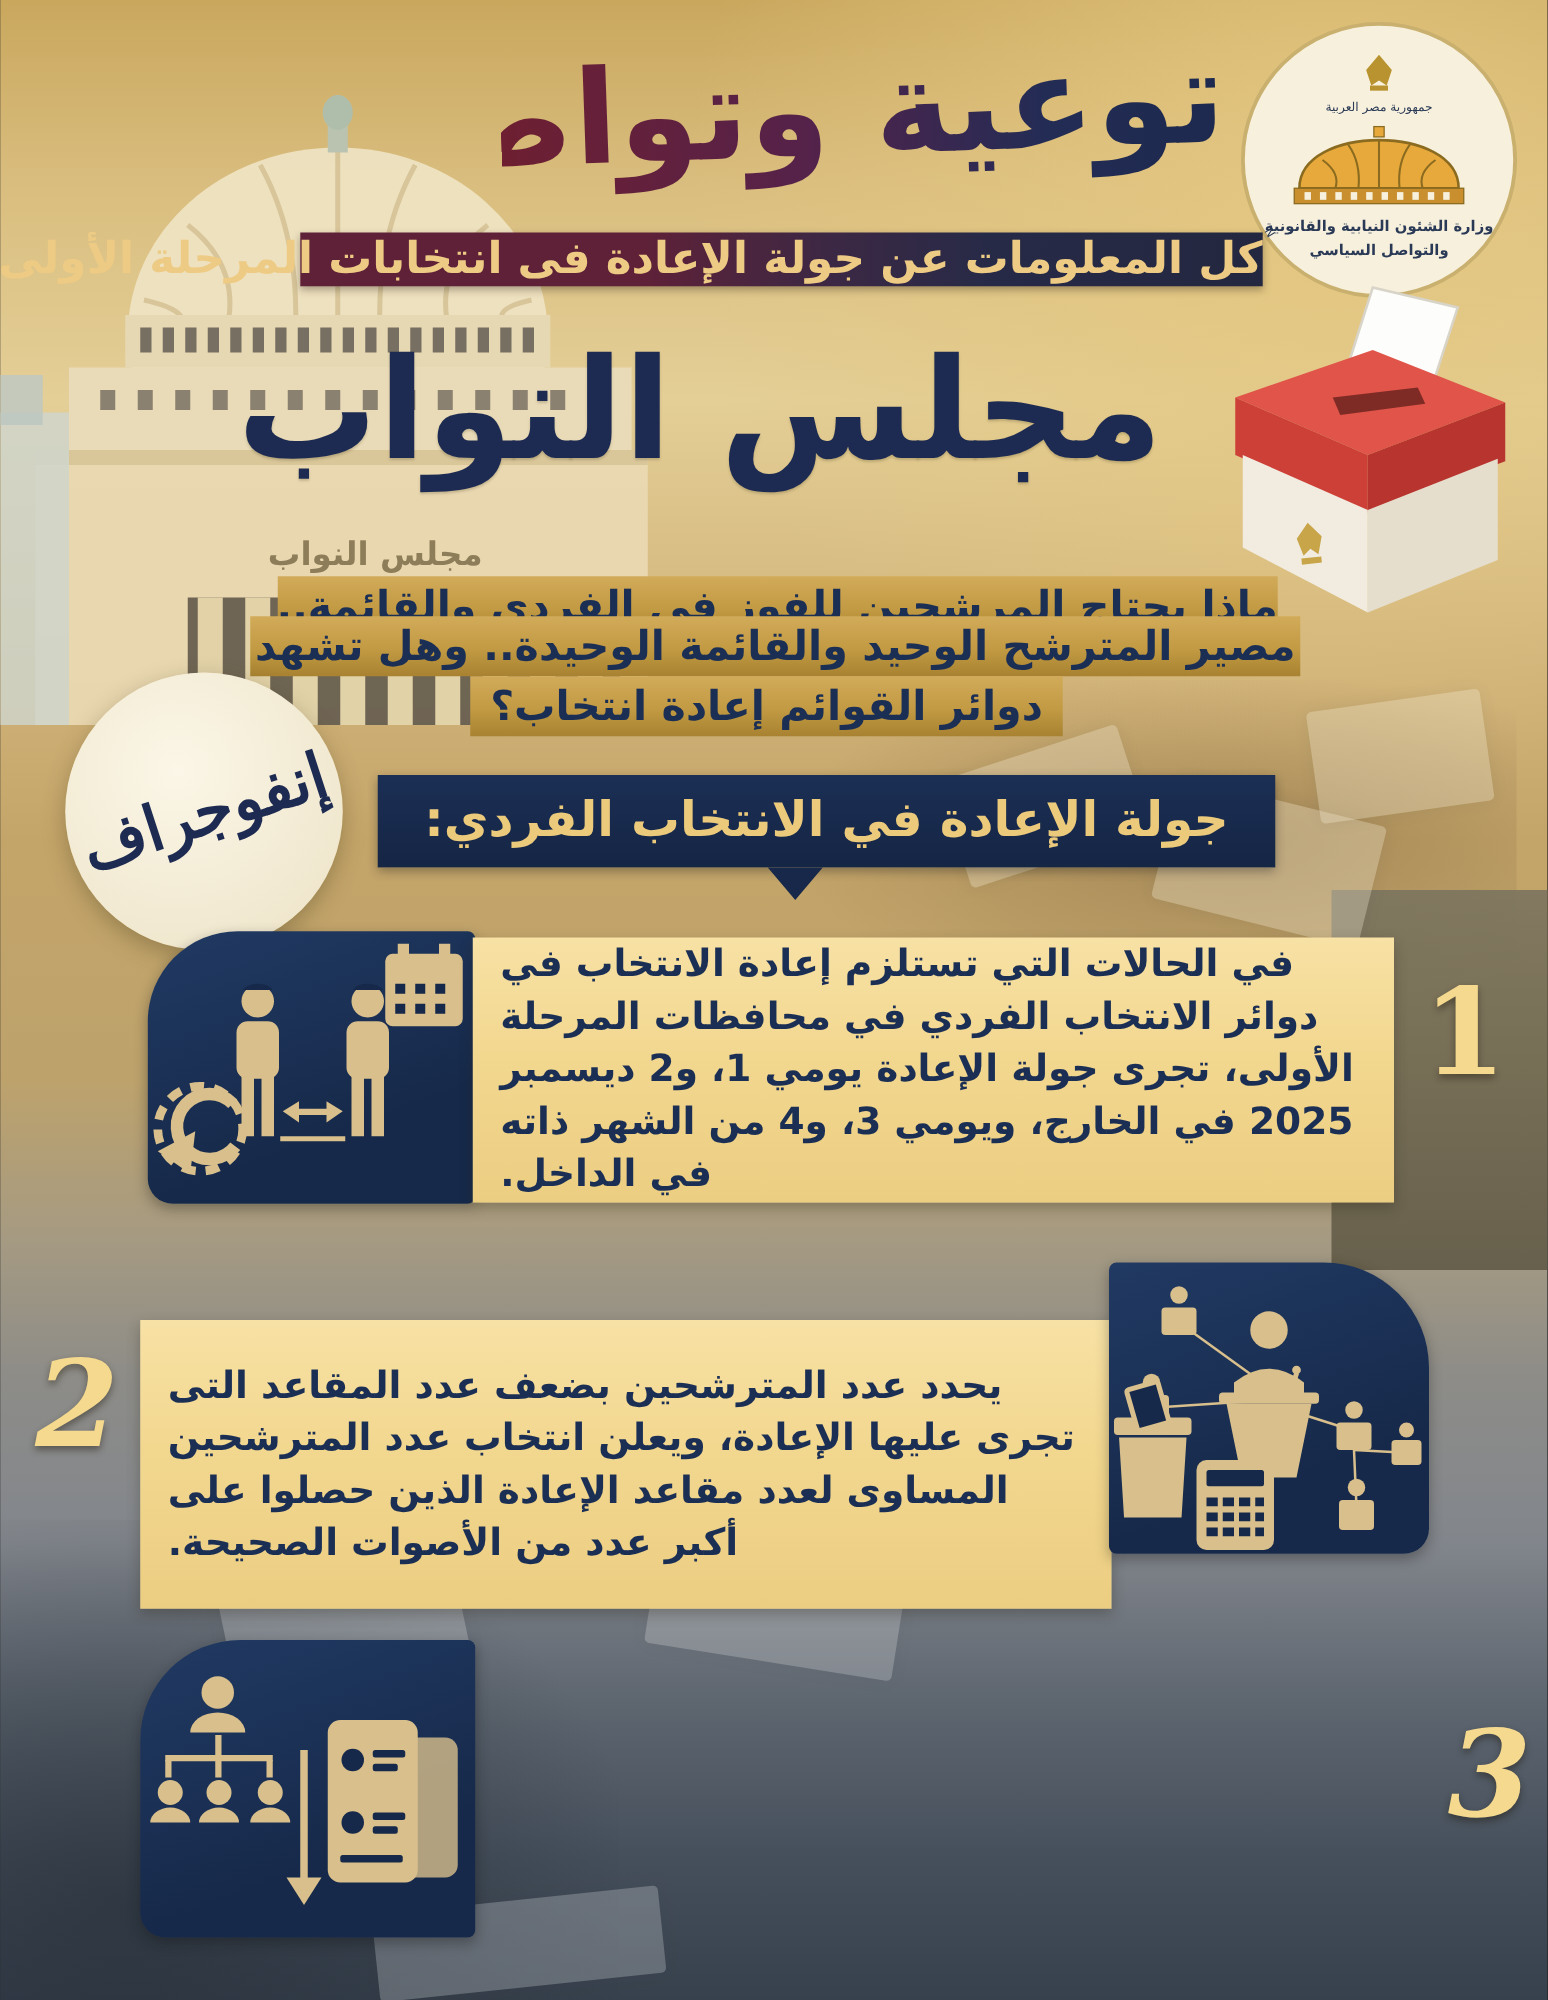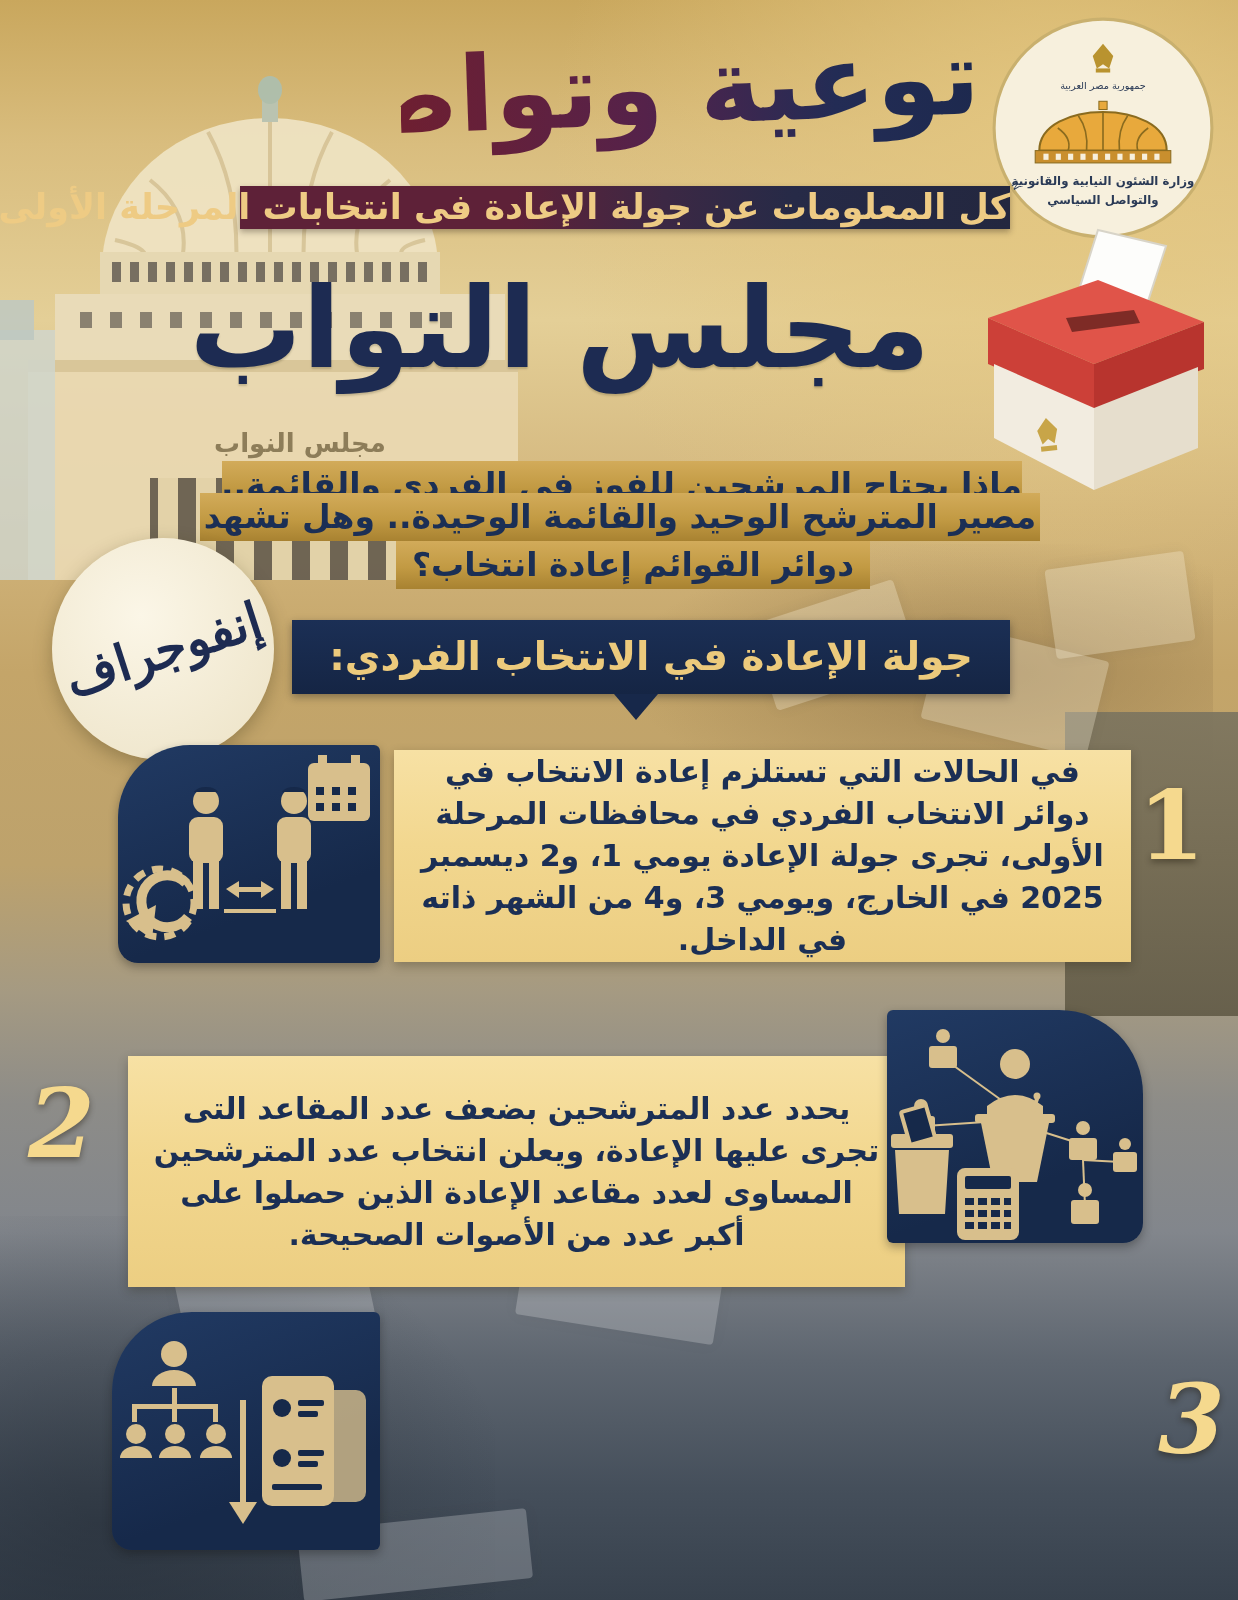--- a/index.html
+++ b/index.html
@@ -78,36 +78,36 @@
 
   
   .qbar{
     position:absolute; height:48px; line-height:48px;
     background:linear-gradient(180deg,#d2ab5a 0%,#c29a43 55%,#a88231 100%);
     color:#1b2f55; font-size:33px; font-weight:bold; text-align:center;
     white-space:nowrap;
   }
   .qbar.q1{left:222px; top:445px; width:800px;margin-top:16px;}
   .qbar.q2{left:200px; top:493px; width:840px;}
-  .qbar.q3{left:396px; top:541px; width:474px;}
+  .qbar.q3{left:376px; top:541px; width:474px;}
 
   
   .badge-circle{
     left:52px; top:538px; width:222px; height:222px; border-radius:50%;
     background:radial-gradient(circle at 40% 35%, #fbf6e7, #efe6cc 80%);
     box-shadow:0 6px 18px rgba(70,60,30,.35);
   }
   .badge-text{
     position:absolute; inset:0; display:flex; align-items:center; justify-content:center;
     font-size:50px; font-weight:bold; color:#1d2b52;
     transform:rotate(-18deg); font-family:"DejaVu Serif","Liberation Serif",serif;
   }
   
   .section-header{
-    left:292px; top:620px; width:718px; height:74px;
+    left:302px; top:620px; width:718px; height:74px;
     background:linear-gradient(180deg,#1b2f55,#152544);
     color:#ecca7c; font-size:39px; font-weight:bold;
     text-align:center; line-height:74px; white-space:nowrap;
     box-shadow:0 3px 8px rgba(30,30,30,.4);
   }
   .pointer-down{
     left:614px; top:694px; width:0; height:0;
     border-left:22px solid transparent; border-right:22px solid transparent;
     border-top:26px solid #17284a;
   }
@@ -118,24 +118,23 @@
     box-shadow:0 4px 10px rgba(20,20,20,.35);
   }
   .icon-box.r1{left:118px; top:745px; width:262px; height:218px; border-radius:72px 6px 6px 20px;}
   .icon-box.r2{left:887px; top:1010px; width:256px; height:233px; border-radius:6px 84px 20px 6px;}
   .icon-box.r3{left:112px; top:1312px; width:268px; height:238px; border-radius:80px 6px 6px 20px;}
   .icon-box svg{position:absolute; inset:0;}
 
   .card{
     position:absolute;
     background:linear-gradient(180deg,#f7e1a4 0%,#f2d78f 45%,#ecce82 100%);
-    color:#1b2f55; font-weight:bold; text-align:center;
+    color:#1b2f55; font-weight:bold; text-align:left;
     display:flex; align-items:center; justify-content:center;
     box-shadow:0 4px 10px rgba(40,35,20,.3);
-    margin-left:16px;
   }
   .card p{margin:0; padding:8px 22px; font-size:30px; line-height:1.40;}
   .card.r1{left:378px; top:750px; width:737px; height:212px;}
   .card.r2{left:112px; top:1056px; width:777px; height:231px;}
   .card.r3{left:378px; top:1318px; width:764px; height:226px;}
 
   .step-num{
     position:absolute; color:#f5d98e; font-weight:bold;
     font-family:"DejaVu Serif","Liberation Serif",serif;
     font-size:96px; line-height:1; text-shadow:0 3px 6px rgba(30,25,10,.45);

